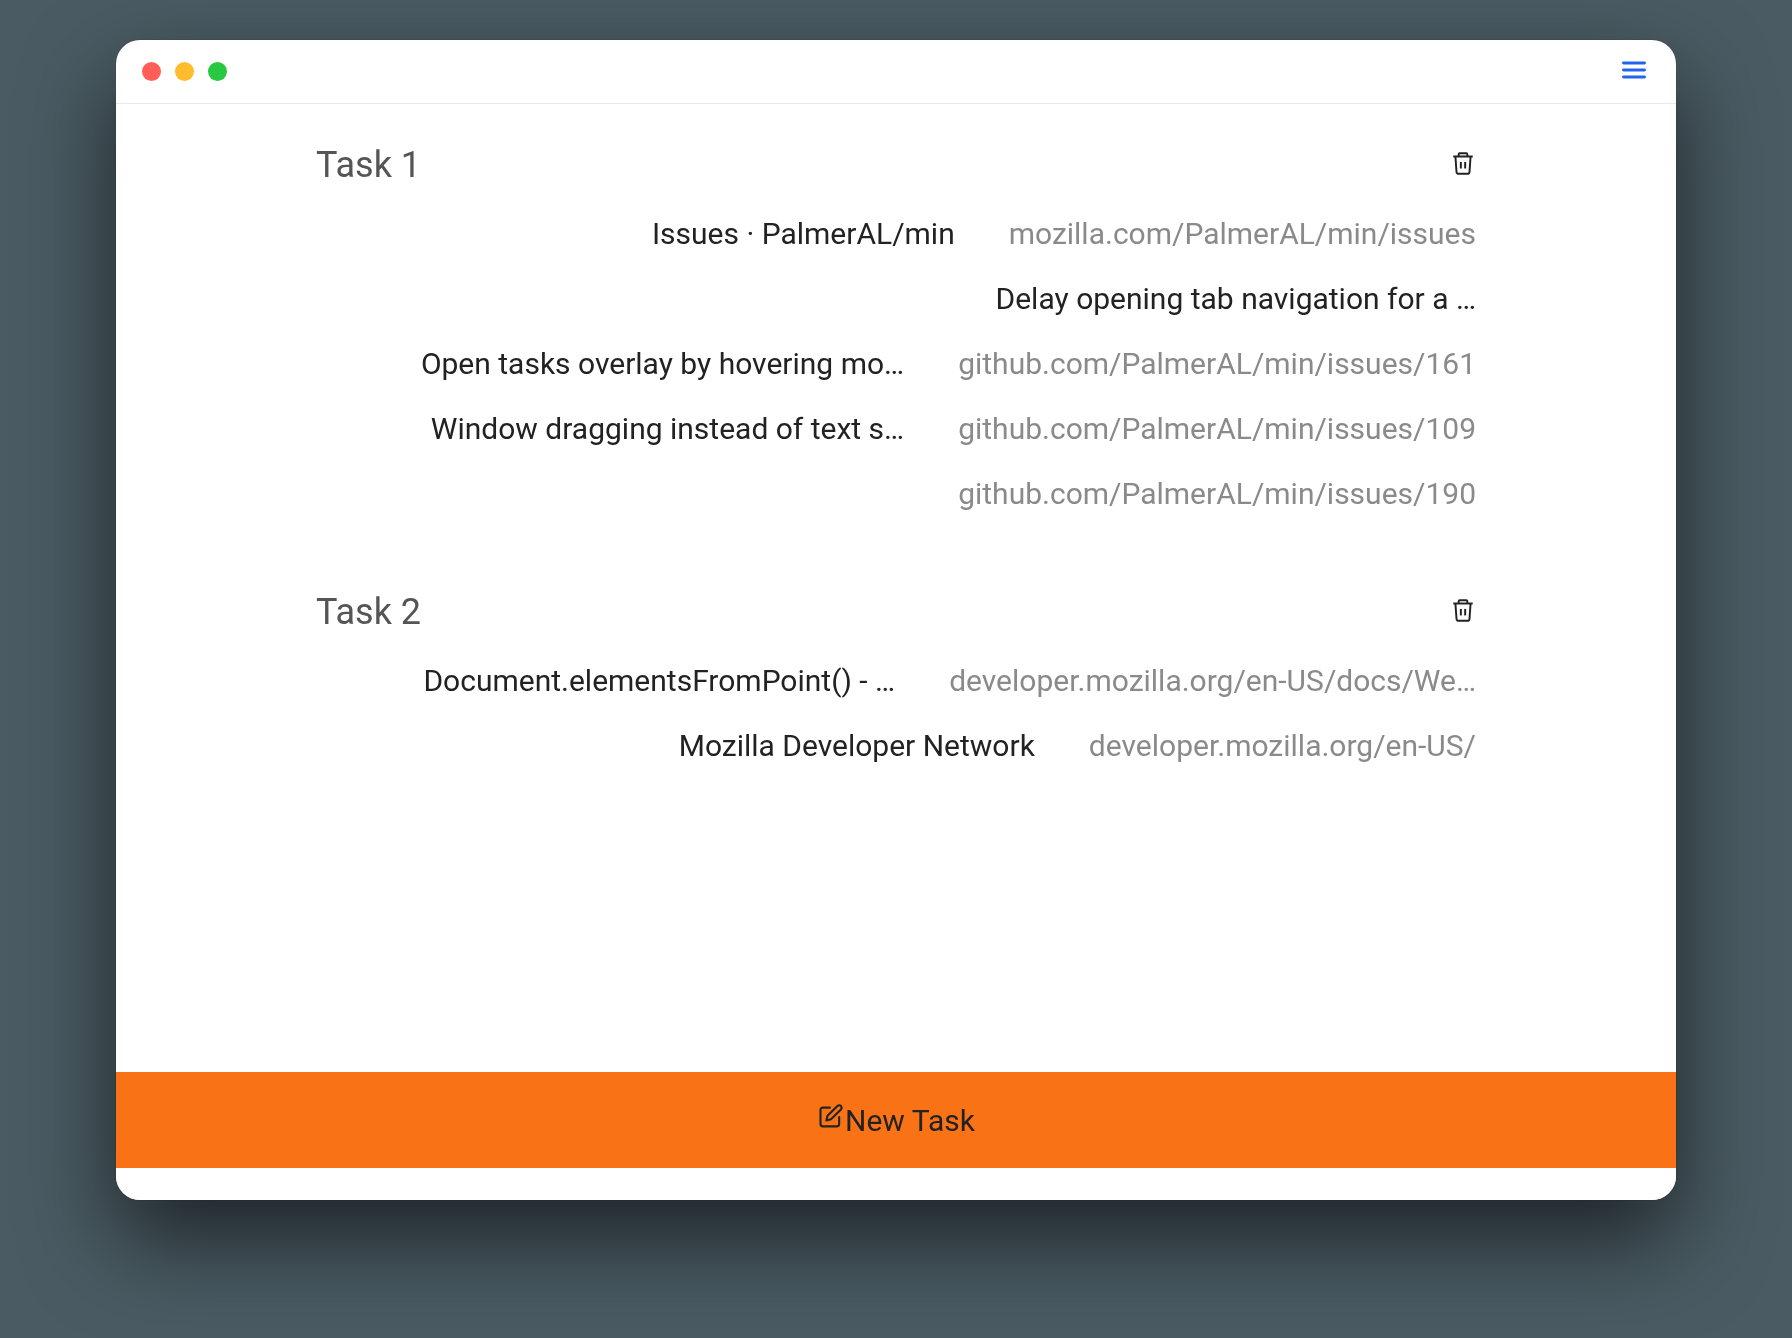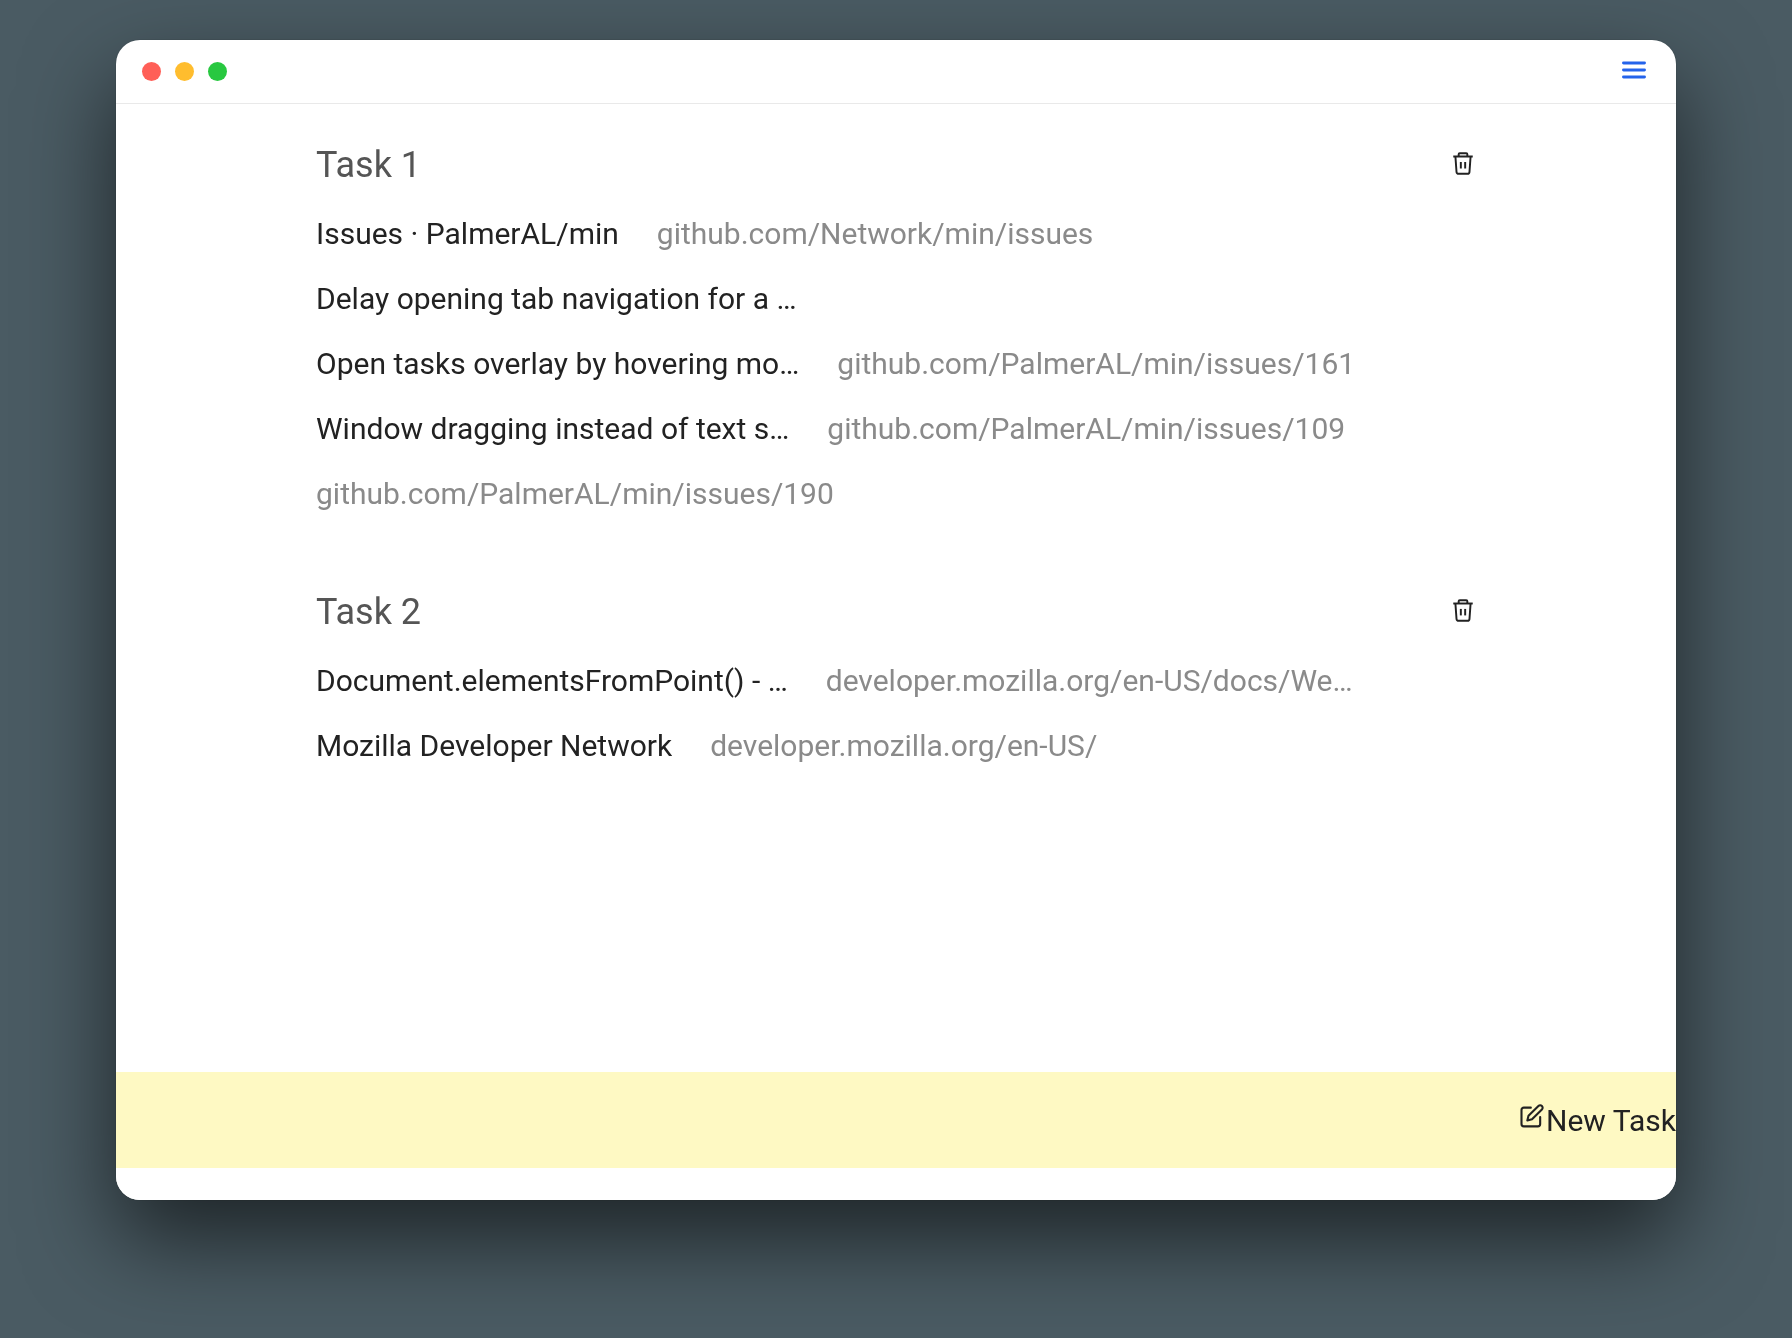--- a/index.html
+++ b/index.html
@@ -81,47 +81,48 @@
     .trash-btn {
       cursor: pointer;
       display: flex;
       align-items: center;
       justify-content: center;
     }
     .trash-btn svg { width: 26px; height: 28px; }
     .tab-row {
       display: flex;
       align-items: baseline;
-      gap: 38px;
+      gap: 54px;
       margin-bottom: 30px;
       cursor: pointer;
+      justify-content: flex-end;
     }
     .tab-title {
       font-size: 30px;
       color: #222;
       max-width: 540px;
       white-space: nowrap;
       overflow: hidden;
       text-overflow: ellipsis;
       flex-shrink: 0;
     }
     .tab-url {
       font-size: 30px;
       color: #8a8a8a;
       white-space: nowrap;
       overflow: hidden;
       text-overflow: ellipsis;
     }
     .new-task-bar {
       margin-top: auto;
-      background: #fef9c3;
+      background: #f97316;
       height: 96px;
       display: flex;
       align-items: center;
-      justify-content: flex-end;
+      justify-content: center;
       cursor: pointer;
       font-size: 30px;
       color: #222;
       margin-left: -200px;
       margin-right: -200px;
       width: calc(100% + 400px);
     }
     .new-task-bar svg { width: 28px; height: 28px; }
     .footer-space {
       height: 32px;
@@ -161,21 +162,21 @@
               <path d="M8 6V4a1 1 0 0 1 1-1h6a1 1 0 0 1 1 1v2"></path>
               <path d="M19 6l-1 14a2 2 0 0 1-2 2H8a2 2 0 0 1-2-2L5 6"></path>
               <line x1="10" y1="11" x2="10" y2="17"></line>
               <line x1="14" y1="11" x2="14" y2="17"></line>
             </svg>
           </span>
         </div>
       </div>
       <div class="tab-row">
         <div class="tab-title">Issues · PalmerAL/min</div>
-        <div class="tab-url">github.com/Network/min/issues</div>
+        <div class="tab-url">mozilla.com/PalmerAL/min/issues</div>
       </div>
       <div class="tab-row">
         <div class="tab-title">Delay opening tab navigation for a …</div>
       </div>
       <div class="tab-row">
         <div class="tab-title">Open tasks overlay by hovering mo…</div>
         <div class="tab-url">github.com/PalmerAL/min/issues/161</div>
       </div>
       <div class="tab-row">
         <div class="tab-title">Window dragging instead of text s…</div>

